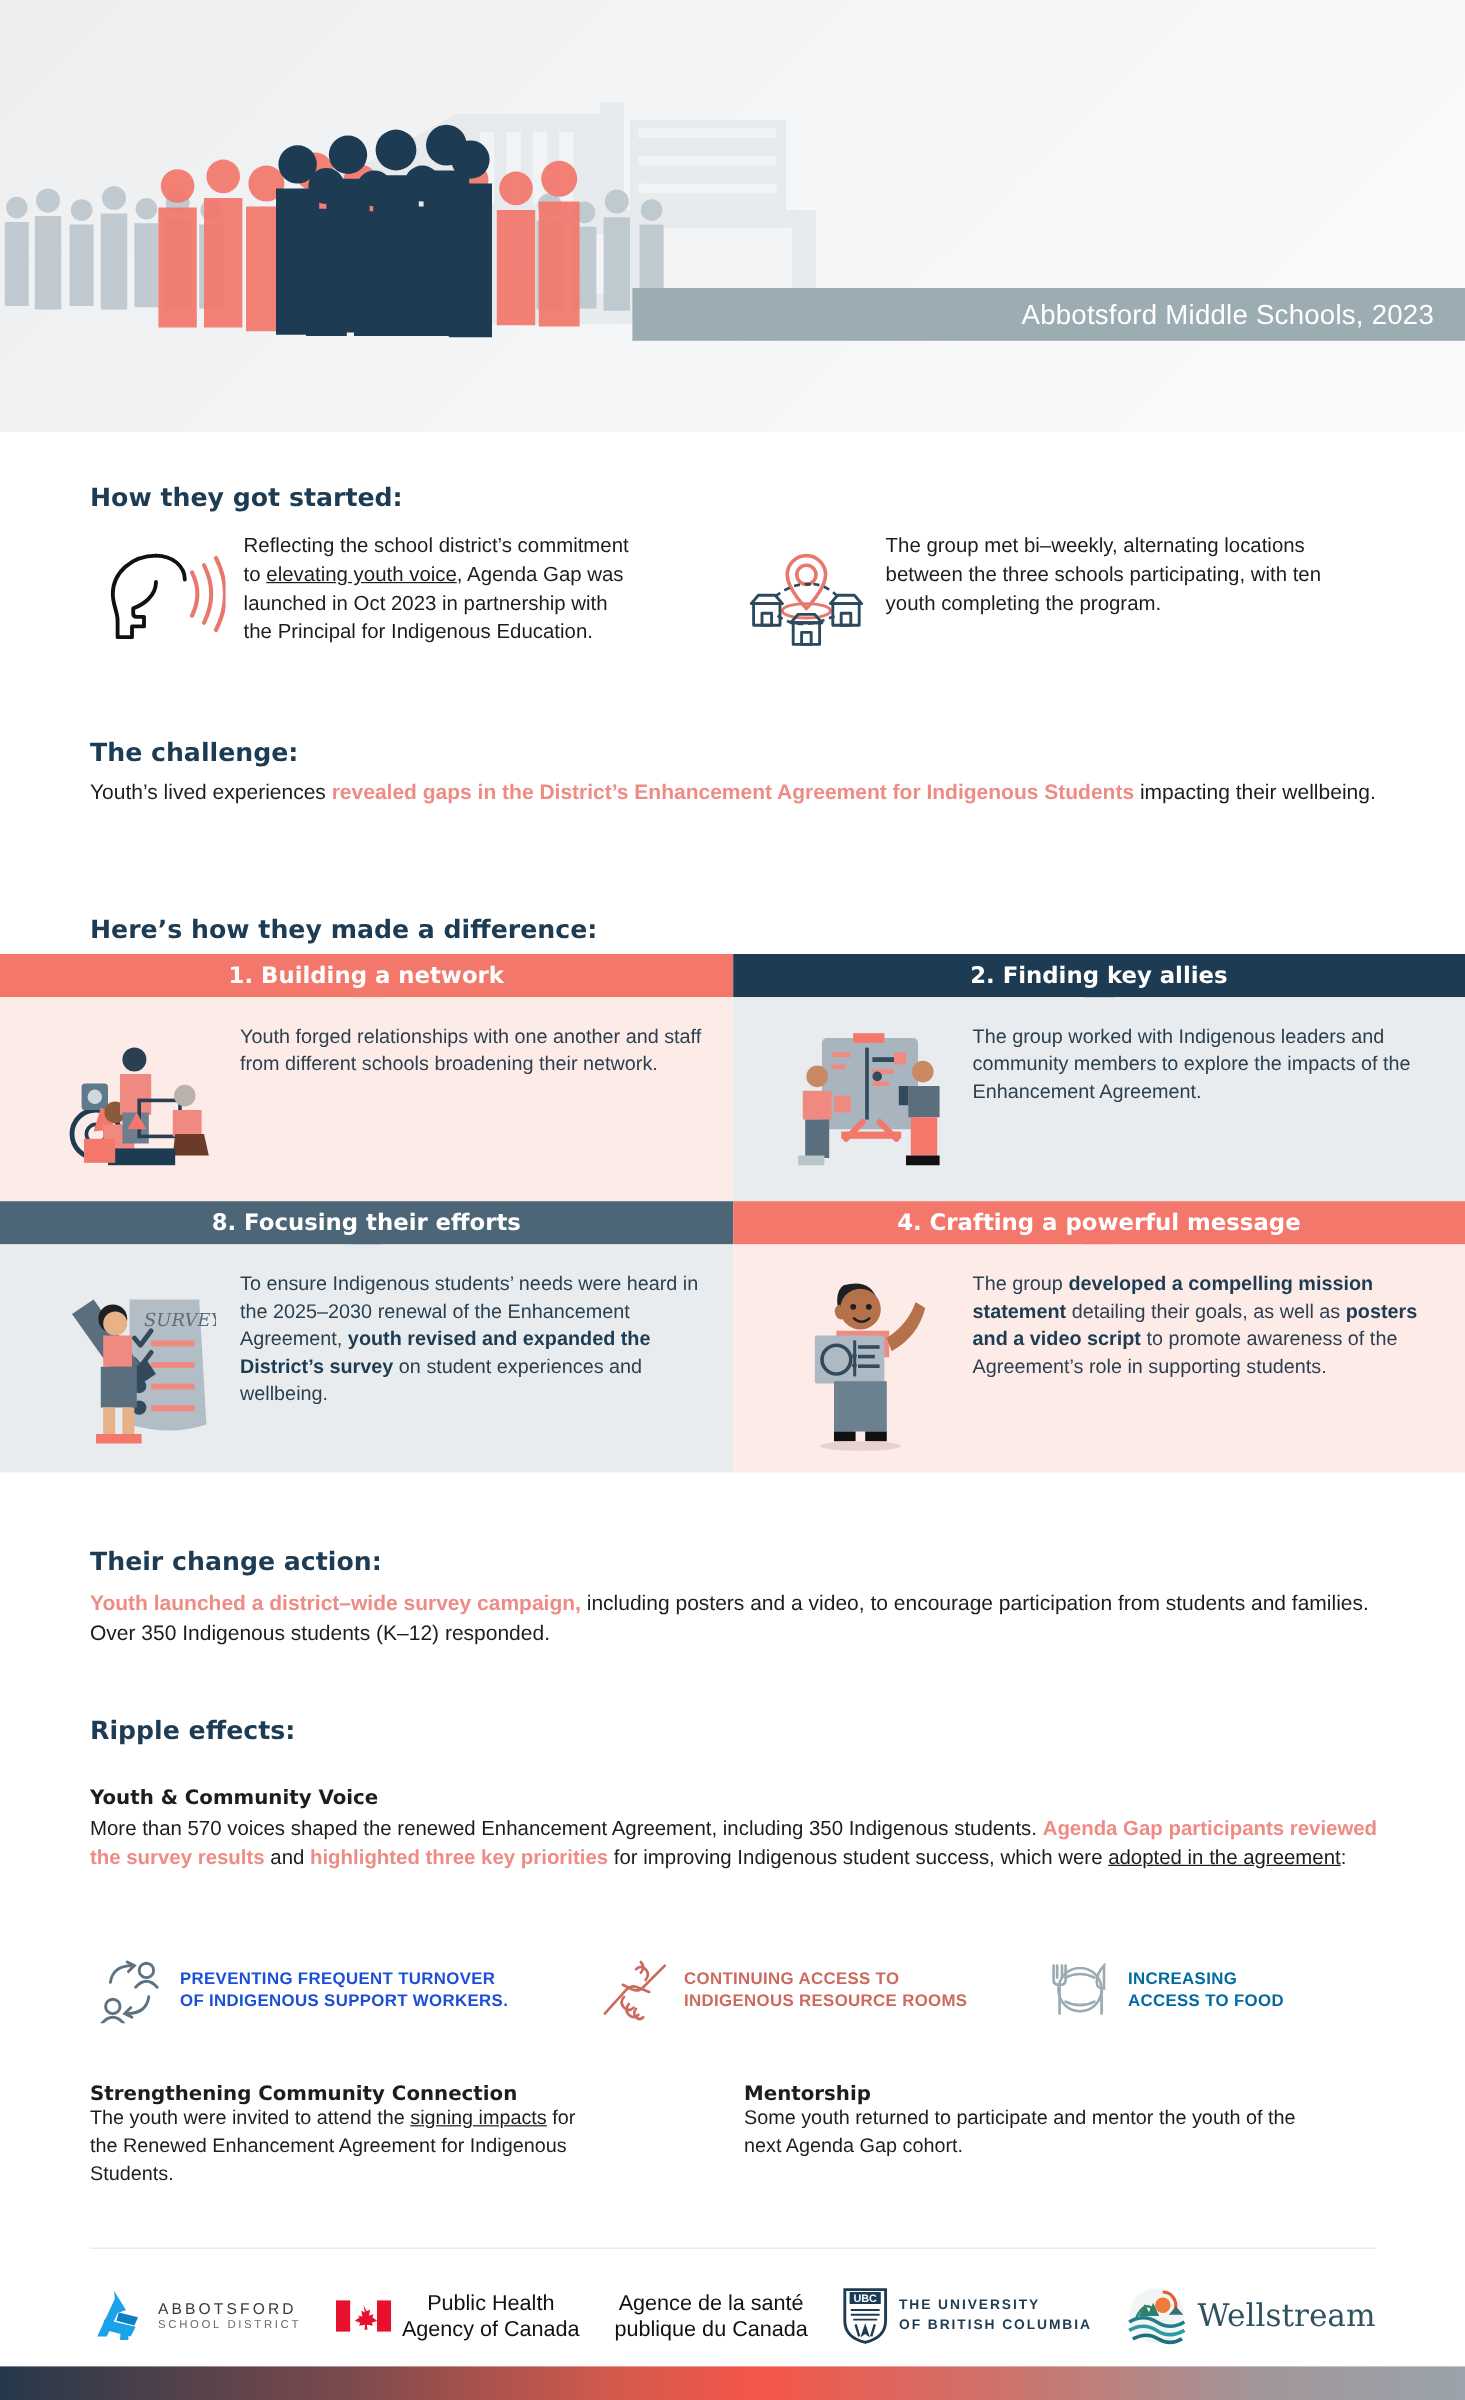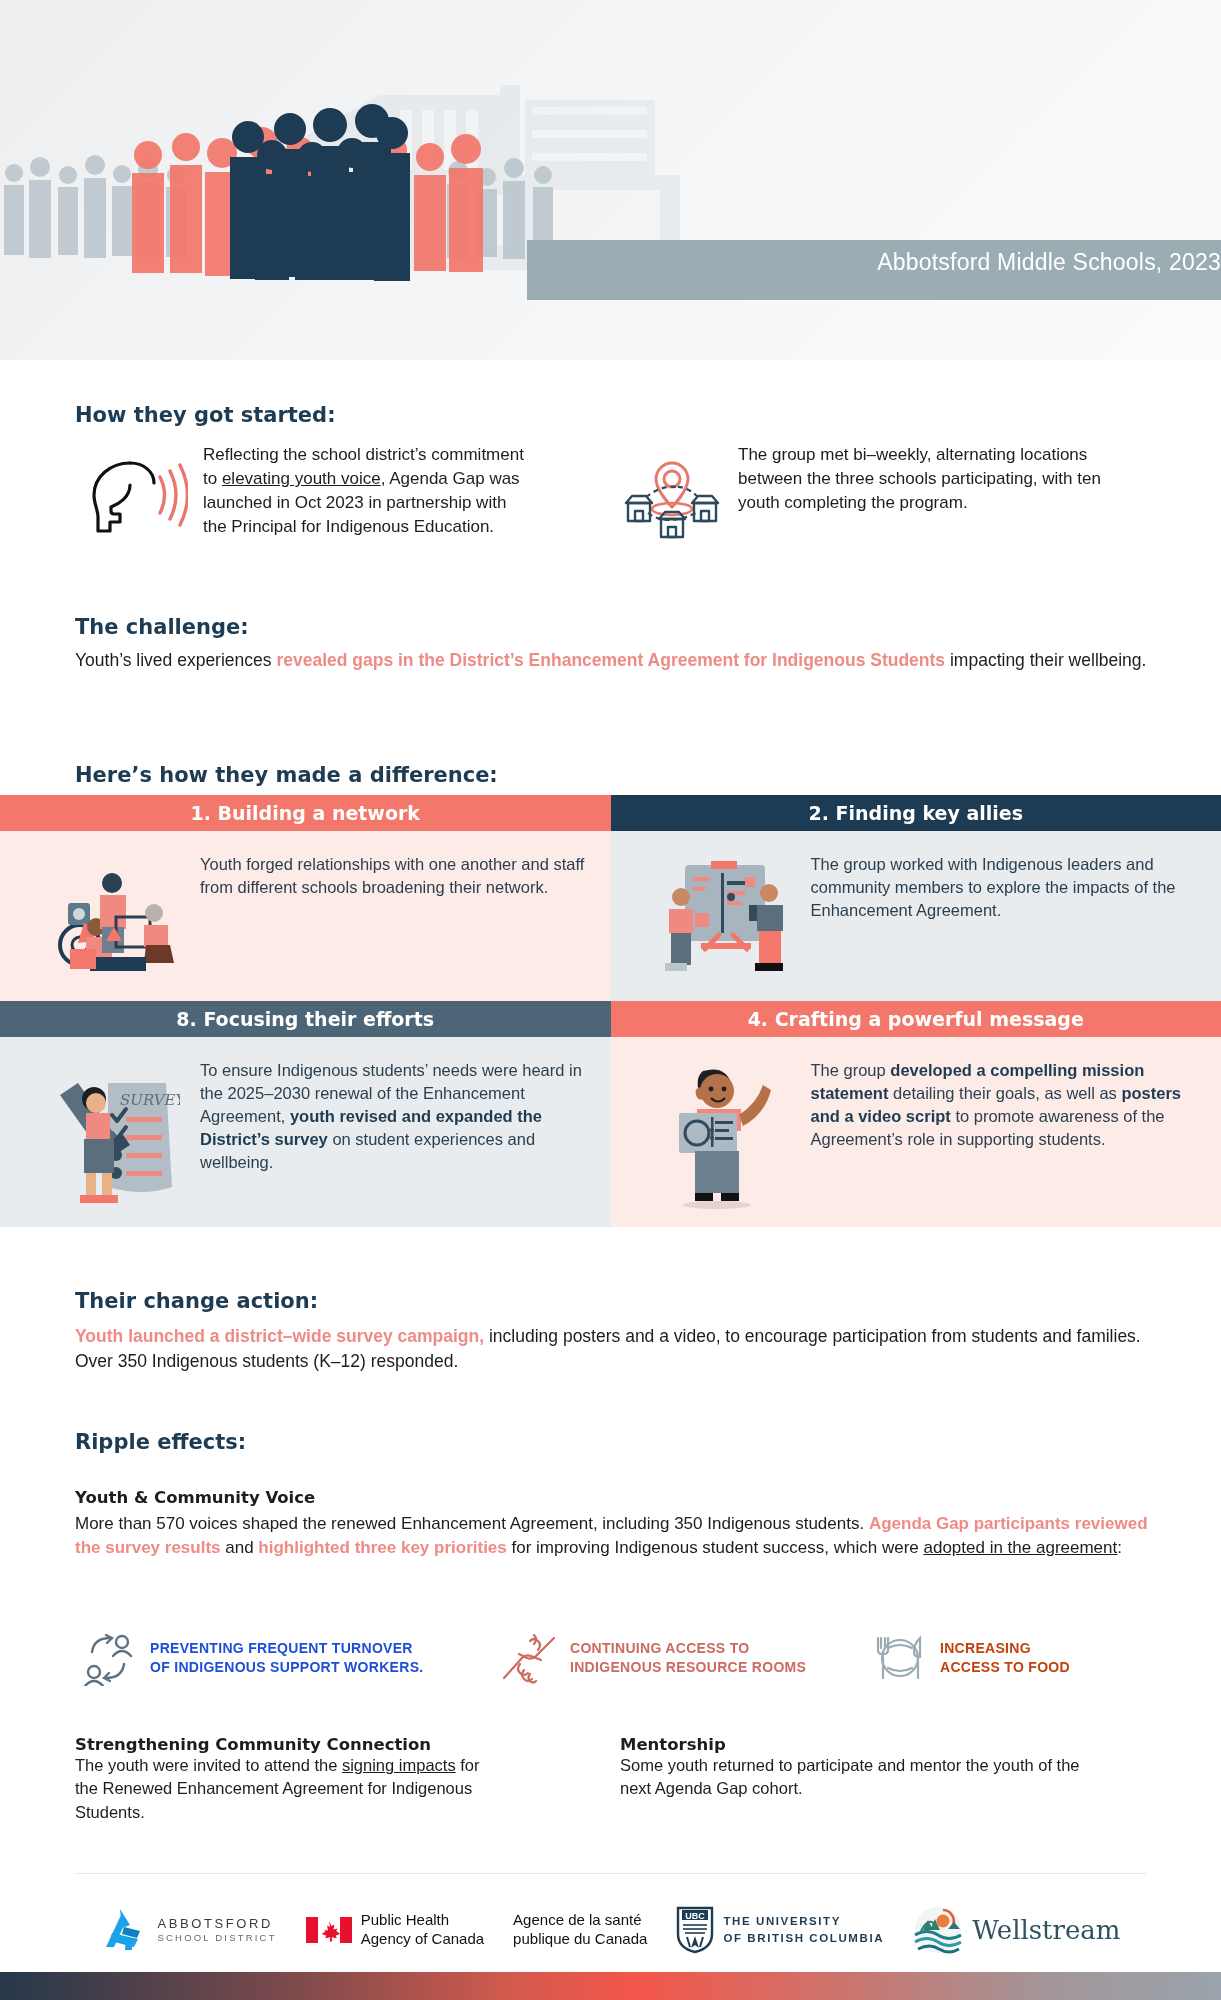--- a/index.html
+++ b/index.html
@@ -34,24 +34,24 @@
     font-size:52px; font-weight:700; letter-spacing:-1px;
     color:#1d3c53; line-height:.95; margin-top:2px;
   }
   .logo-gap {
     font-family:"DejaVu Sans", sans-serif;
     font-size:52px; font-weight:700; letter-spacing:-1px;
     color:#f4776b; line-height:.95; text-align:right; padding-right:6px;
   }
 
   .badge {
-    position:absolute; left:527px; top:240px; width:694px; height:60px;
+    position:absolute; left:527px; top:240px; width:694px; height:44px;
     background:#9cacb3; color:#ffffff;
     font-size:23px; line-height:44px;
-    text-align:right; 
+    text-align:right; padding-right:26px;
     letter-spacing:.2px;
   }
 
   
   .sec-title {
     font-family:"DejaVu Sans", sans-serif;
     font-weight:700; font-size:21px; color:#1d3c53;
   }
   .hl { color:#ef8b85; font-weight:700; }
   .u { text-decoration:underline; }
@@ -122,40 +122,40 @@
   
   .prio { position:absolute; top:1630px; display:flex; align-items:center; }
   .prio svg { flex:0 0 auto; }
   .prio .lbl {
     font-family:"Liberation Sans", sans-serif;
     font-weight:700; font-size:14px; line-height:1.35;
     letter-spacing:.3px; margin-left:12px;
   }
   #prio1 { left:78px; } #prio1 .lbl { color:#1d4ed8; }
   #prio2 { left:500px; } #prio2 .lbl { color:#cc6a60; }
-  #prio3 { left:872px; } #prio3 .lbl { color:#c2410c; }
+  #prio3 { left:872px; } #prio3 .lbl { color:#0369a1; }
 
   
   .bcol { position:absolute; top:1735px; }
   #bc1 { left:75px; width:430px; }
   #bc2 { left:620px; width:460px; }
   .bh { font-family:"DejaVu Sans", sans-serif; font-weight:700;
         font-size:16.5px; color:#1d1d1d; margin-bottom:0; }
   .bp { font-size:16.5px; line-height:1.42; color:#1d1d1d; }
 
   
   .divider { position:absolute; left:75px; top:1873px; width:1071px;
              height:1px; background:#e3e5e7; }
   .footer { position:absolute; left:0; top:1890px; width:1221px; height:80px;
             display:flex; align-items:center; justify-content:center; gap:29px; }
   .flogo { display:flex; align-items:center; gap:9px; }
   .flogo-txt { font-size:11px; line-height:1.25; color:#2b2b2b; }
   .flogo-txt .l1 { letter-spacing:2.6px; font-size:13px; color:#3a3a3a; }
   .flogo-txt .l2 { letter-spacing:2.2px; font-size:9.5px; color:#6a6a6a;text-align:right; }
-  .phac-txt { font-size:15px; line-height:1.25; color:#111; }
+  .phac-txt { font-size:18px; line-height:1.25; color:#111;text-align:center; }
   .ubc-txt { font-size:11.5px; line-height:1.45; letter-spacing:1.6px; color:#1d3c53; font-weight:700;}
   .ws-txt { font-family:"DejaVu Serif", serif; font-size:26px; color:#2f5360; }
 
   .gradbar { position:absolute; left:0; top:1972px; width:1221px; height:28px;
              background:linear-gradient(90deg,#25384a 0%,#7d4a4c 24%,#d35a4d 42%,#f4564a 52%,#c9766f 70%,#a2969a 86%,#9aa3ab 100%); }
 </style>
 </head>
 <body>
 
 <div class="header">

